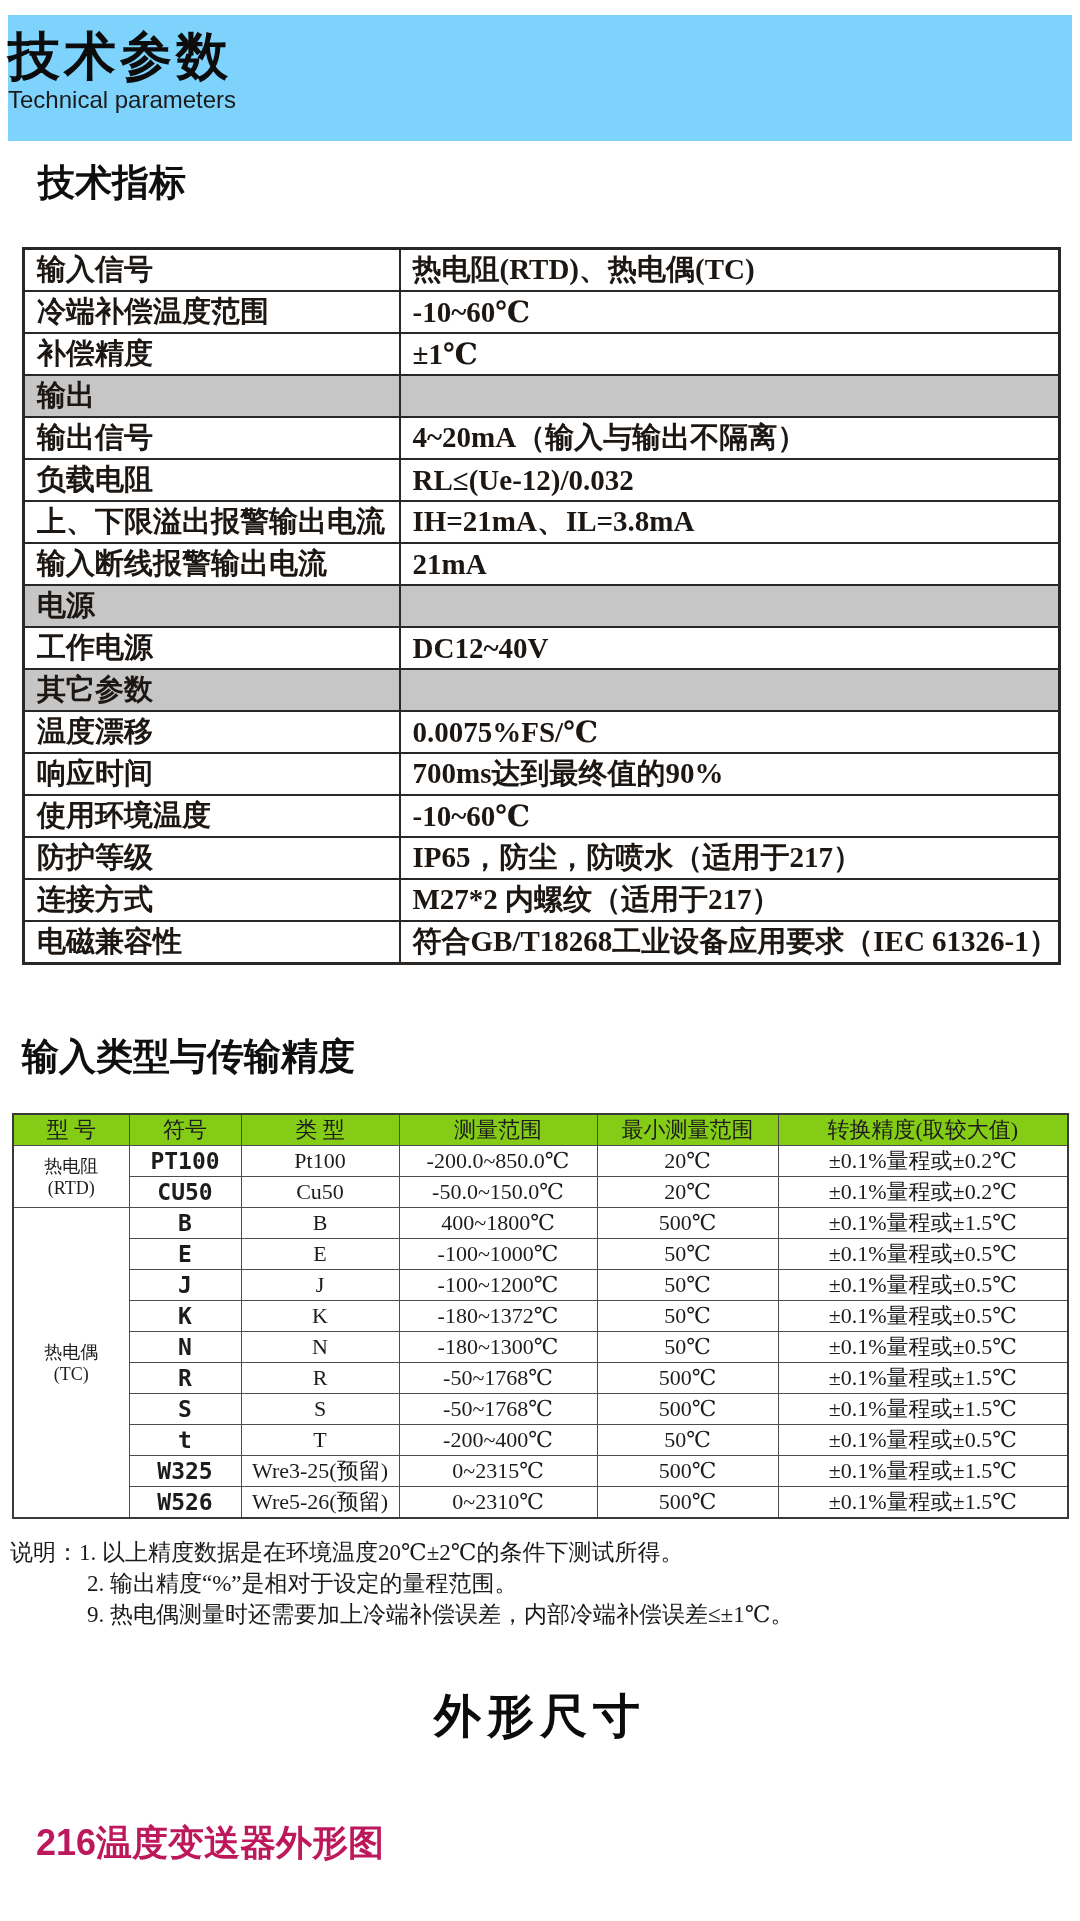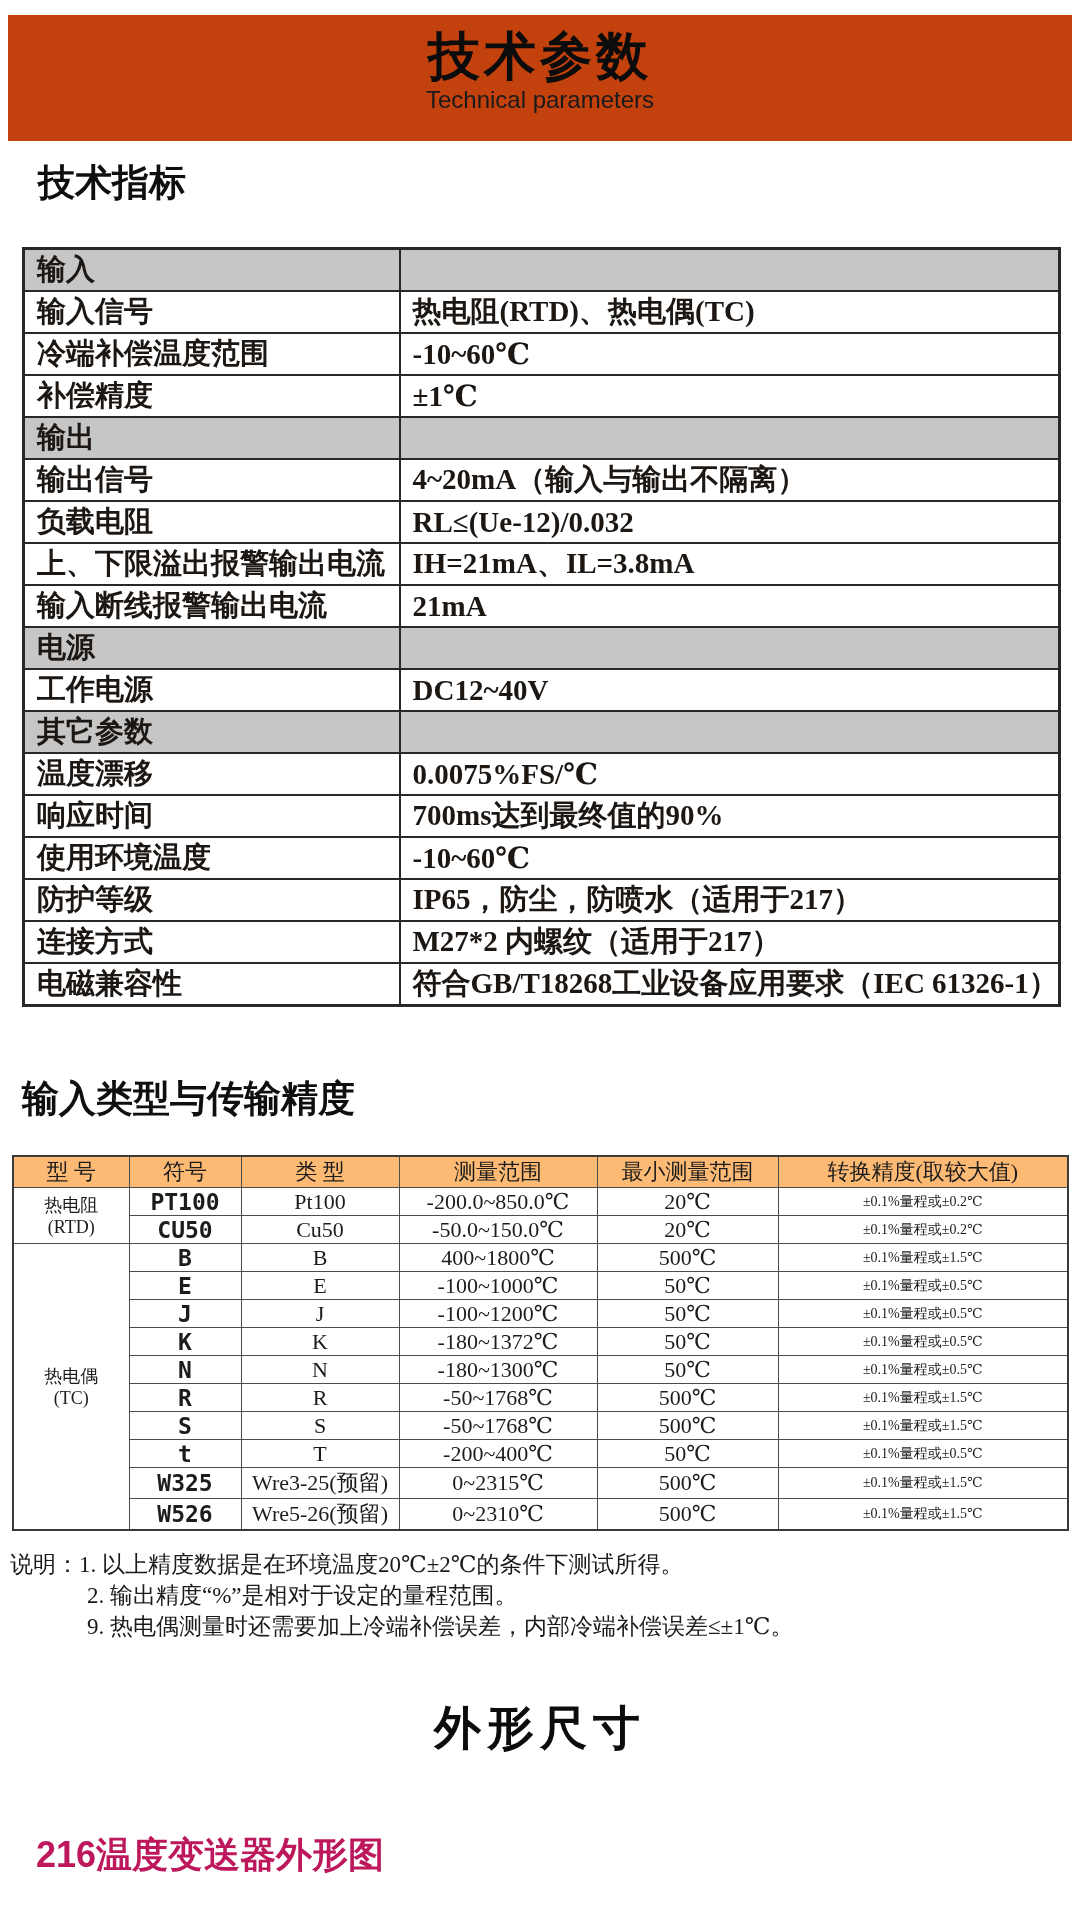--- a/index.html
+++ b/index.html
@@ -10,22 +10,21 @@
     color: #161412;
     font-family: "Liberation Sans", "DejaVu Sans", sans-serif;
     overflow: hidden;
   }
   h1, h2 { margin: 4px; padding: 0; font-weight: normal; }
 
   
   .banner {
     margin: 15px 0 0 8px;
     width: 1064px; height: 126px;
-    background: #c2410c;
-    text-align: center;
+    background: #7dd3fc;
   }
   .banner-title {
     padding-top: 12px;
     font-size: 52px; line-height: 58px;
     font-weight: bold; letter-spacing: 4px;
     color: #0c0c0c;
   }
   .banner-subtitle {
     font-size: 24px; line-height: 30px;
     color: #1a1a1a;
@@ -90,28 +89,28 @@
     padding: 0 2px;
     text-align: center;
     vertical-align: middle;
     font-family: "Liberation Serif", "DejaVu Serif", serif;
     font-weight: normal;
     font-size: 22px;
     color: #1c1c1c;
     white-space: nowrap;
     overflow: hidden;
   }
-  .input-table thead th { background: #fdba74; }
+  .input-table thead th { background: #84cc16; }
   .input-table td.symbol-cell {
     font-family: "DejaVu Sans Mono", "Liberation Mono", monospace;
     font-weight: bold;
     font-size: 23px;
   }
   .input-table td.model-cell { font-size: 18px; }
-  .input-table td.accuracy-cell { font-size: 14px; }
+  .input-table td.accuracy-cell { font-size: 22px; }
 
   
   .notes {
     margin: 18px 0 16px 10px;
     font-family: "Liberation Serif", "DejaVu Serif", serif;
     font-size: 23px; line-height: 31px;
     color: #1a1a1a;
   }
   .note-line { white-space: nowrap; }
   .note-line.indent { margin-left: 77px; }
@@ -127,24 +126,20 @@
   </header>
 
   <h2 class="h-spec">技术指标</h2>
 
   <table class="spec-table">
     <colgroup>
       <col style="width:376px">
       <col style="width:660px">
     </colgroup>
     <tbody id="spec-body">
-        <tr class="section">
-          <td>输入</td>
-          <td></td>
-        </tr>
         <tr>
           <td>输入信号</td>
           <td>热电阻(RTD)、热电偶(TC)</td>
         </tr>
         <tr>
           <td>冷端补偿温度范围</td>
           <td>-10~60℃</td>
         </tr>
         <tr>
           <td>补偿精度</td>

